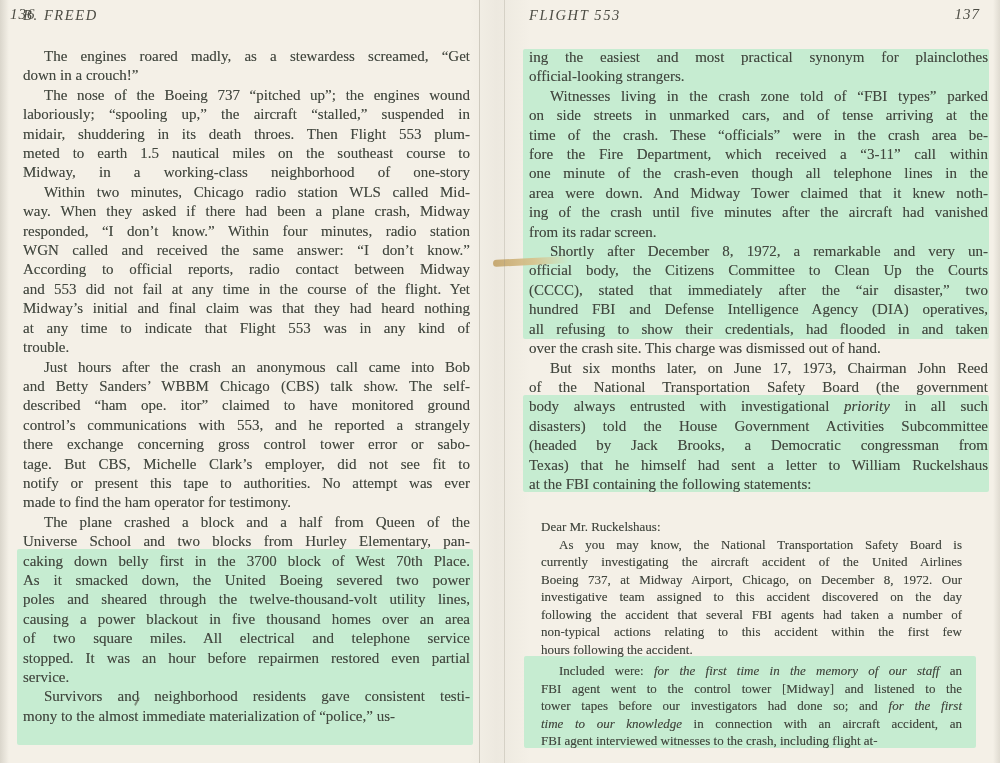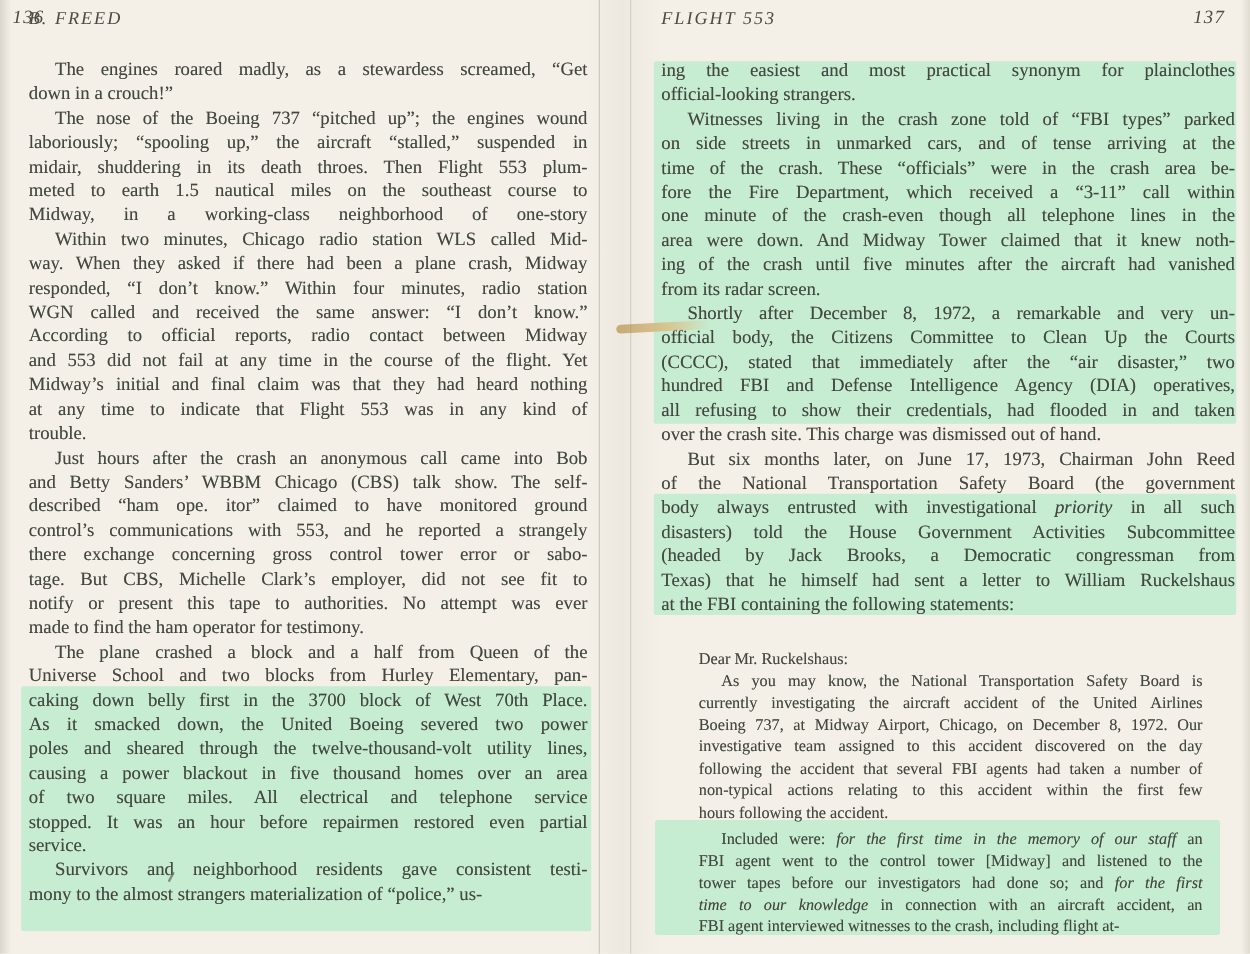--- a/index.html
+++ b/index.html
@@ -52,21 +52,21 @@
     text-shadow:0 0 .5px rgba(66,71,63,.45); }
   #left-text  { left:23px;  top:47px; width:447px; }
   #right-text { left:529px; top:48px; width:459px; }
 
   .para { margin:0; }
   .line { text-align:justify; text-align-last:justify; }
   .line.last { text-align-last:left; }
   .line.indent { text-indent:21px; }
 
   
-  .letter { margin:24px 26px 0 30px; font-size:13px; line-height:17.5px; }
+  .letter { margin:24px 26px 0 12px; font-size:13px; line-height:17.5px; }
   .letter .line.indent { text-indent:18px; }
   .letter .para:nth-child(3) { margin-top:4px; }
 </style>
 </head>
 <body>
 
 <div class="edge" id="edge-left"></div>
 <div class="edge" id="edge-right"></div>
 <div id="gutter-shade"></div>
 <div class="gutter-line" id="gutter-line-1"></div>
@@ -124,21 +124,21 @@
       <div class="line">caking down belly first in the 3700 block of West 70th Place.</div>
       <div class="line">As it smacked down, the United Boeing severed two power</div>
       <div class="line">poles and sheared through the twelve-thousand-volt utility lines,</div>
       <div class="line">causing a power blackout in five thousand homes over an area</div>
       <div class="line">of two square miles. All electrical and telephone service</div>
       <div class="line">stopped. It was an hour before repairmen restored even partial</div>
       <div class="line last">service.</div>
     </div>
     <div class="para">
       <div class="line indent">Survivors and neighborhood residents gave consistent testi-</div>
-      <div class="line last">mony to the almost strangers materialization of “police,” us-</div>
+      <div class="line last">mony to the almost immediate materialization of “police,” us-</div>
     </div>
   </div>
 
 <div class="text-col" id="right-text">
   <div>
       <div class="para">
         <div class="line">ing the easiest and most practical synonym for plainclothes</div>
         <div class="line last">official-looking strangers.</div>
       </div>
       <div class="para">

